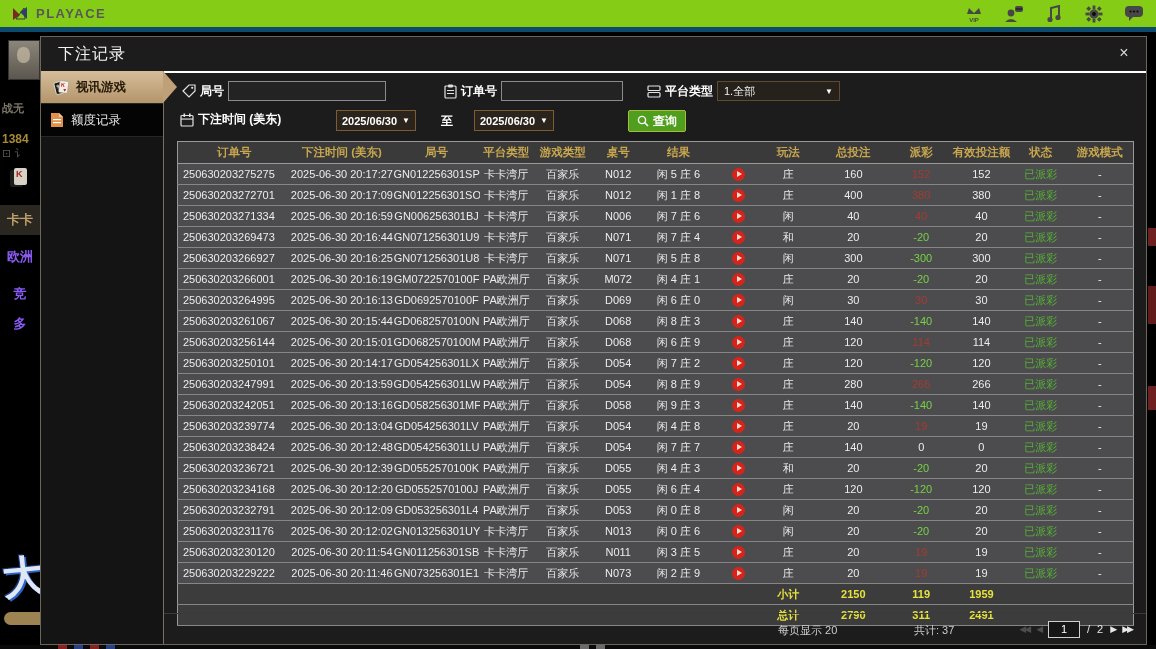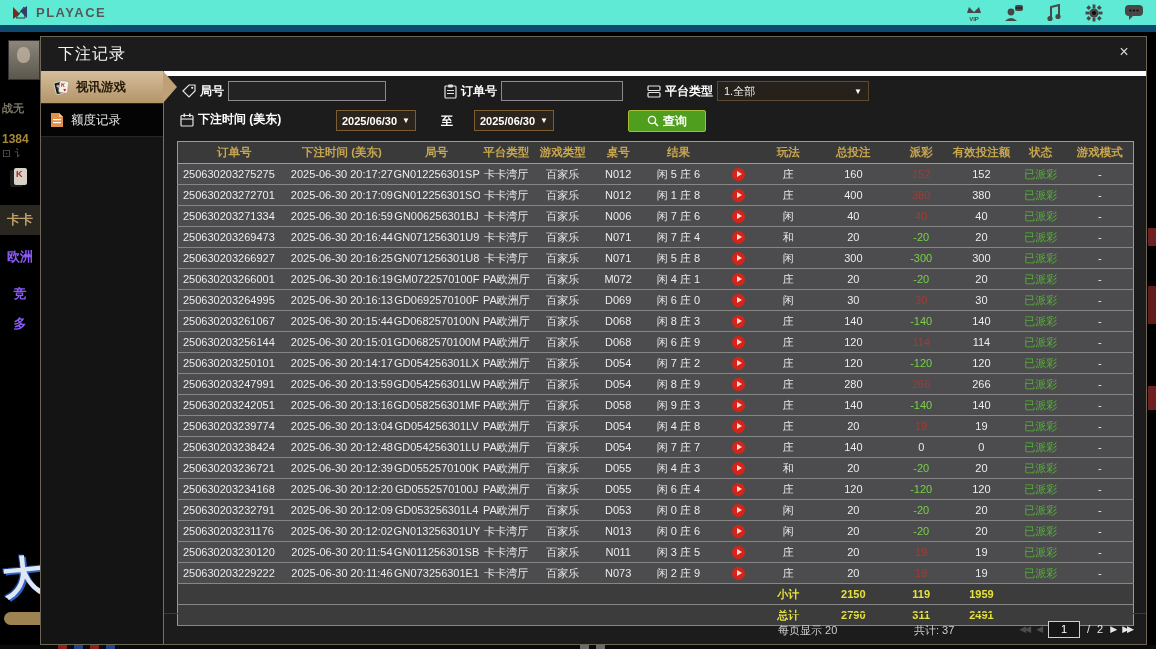--- a/index.html
+++ b/index.html
@@ -1,21 +1,21 @@
 <!DOCTYPE html>
 <html><head>
 <meta charset="utf-8">
 <style>
   html,body{margin:0;padding:0;background:#000;}
   body{width:1156px;height:649px;position:relative;overflow:hidden;
        font-family:"Liberation Sans","DejaVu Sans",sans-serif;-webkit-font-smoothing:antialiased;}
 
   
-  .topbar{position:absolute;left:0;top:0;width:1156px;height:32px;background:#5eead4;
-          display:flex;align-items:center;justify-content:space-between;padding:0 12px;box-sizing:border-box;border-bottom:7px solid #0c4a6e;}
+  .topbar{position:absolute;left:0;top:0;width:1156px;height:32px;background:#84cc16;
+          display:flex;align-items:center;justify-content:space-between;padding:0 12px;box-sizing:border-box;border-bottom:5px solid #0c4a6e;}
   .logo{display:flex;align-items:center;gap:7px;}
   .logo-text{color:#585858;font-weight:bold;font-size:13px;letter-spacing:1.5px;}
   .topbar-icons{display:flex;align-items:center;gap:20px;}
   .tb-icon{width:20px;height:20px;display:flex;align-items:center;justify-content:center;color:#474747;}
   .tb-icon svg{display:block;}
 
   
   .bg-item{position:absolute;color:#8b5cf6;}
   .bg-avatar{left:8px;top:40px;width:30px;height:38px;background:linear-gradient(#8b857a,#5c574e);border:1px solid #333;}
   .bg-avatar::after{content:"";position:absolute;left:8px;top:6px;width:13px;height:16px;border-radius:45%;background:#c9bba6;opacity:.7;}
@@ -29,21 +29,21 @@
   .bg-promo{left:2px;top:548px;font-size:44px;font-weight:bold;color:#dfe7f5;transform:rotate(-6deg);
             text-shadow:2px 2px 0 #2a62c8,-1px -1px 0 #1a3a80;}
   .bg-pill{position:absolute;left:4px;top:612px;width:52px;height:13px;border-radius:7px;background:#b99a5f;opacity:.85;}
   .bg-strip{position:absolute;left:0;top:645px;width:1156px;height:4px;background:#0a0a0a;}
   .chip{position:absolute;top:645px;width:9px;height:4px;}
   .bg-redsliver{position:absolute;width:8px;background:#6e2020;}
 
   
   .modal{position:absolute;left:40px;top:36px;width:1107px;height:609px;background:#1c1c1c;
          border:1px solid #6d6556;box-sizing:border-box;}
-  .modal-header{height:34px;border-bottom:5px solid #ffffff;display:flex;align-items:center;position:relative;font-family:Liberation Mono, monospace;}
+  .modal-header{height:34px;border-bottom:2px solid #ffffff;display:flex;align-items:center;position:relative;}
   .modal-title{color:#f2f2f2;font-size:16px;padding-left:17px;letter-spacing:1px;}
   .modal-close{position:absolute;right:12px;top:6px;color:#d8d8d8;font-size:16px;width:20px;height:20px;
                text-align:center;line-height:20px;cursor:pointer;}
 
   
   .sidebar{position:absolute;left:0;top:34px;bottom:0;width:122px;background:#141414;border-right:1px solid #7b7060;}
   .tab{height:32px;display:flex;align-items:center;gap:6px;padding-left:7px;background:#040404;
        border-bottom:1px solid #262626;color:#e6e6e6;font-size:12.5px;position:relative;cursor:pointer;}
   .tab .tab-ic{width:17px;height:17px;flex:0 0 17px;display:flex;align-items:center;justify-content:center;}
   .tab.active{background:linear-gradient(#d6bd9a,#b3956a);color:#241807;font-weight:bold;padding-left:12px;}
@@ -241,21 +241,21 @@
           </svg>
         <span>订单号</span>
         <input class="finput" style="width: 112px;" value="">
       </div>
       <div class="fgroup" style="left:483px;top:10px;">
         <svg width="14" height="13" viewBox="0 0 14 13">
             <rect x="1" y="1" width="12" height="4.5" rx="1" fill="none" stroke="#e3e3e3" stroke-width="1.2"></rect>
             <rect x="1" y="7.5" width="12" height="4.5" rx="1" fill="none" stroke="#e3e3e3" stroke-width="1.2"></rect>
           </svg>
         <span>平台类型</span>
-        <div class="fselect" style="width:152px;">
+        <div class="fselect" style="width:123px;">
           <span>1.全部</span>
           <span class="caret">▼</span>
         </div>
       </div>
       <div class="fgroup" style="left:16px;top:40px;">
         <svg width="14" height="14" viewBox="0 0 14 14">
             <rect x="1" y="2.5" width="12" height="10.5" rx="1" fill="none" stroke="#e3e3e3" stroke-width="1.2"></rect>
             <rect x="3.5" y="0.5" width="1.6" height="3.4" fill="#e3e3e3"></rect>
             <rect x="9" y="0.5" width="1.6" height="3.4" fill="#e3e3e3"></rect>
             <rect x="1" y="5.5" width="12" height="1.1" fill="#e3e3e3"></rect>
@@ -264,21 +264,21 @@
       </div>
       <div class="datebtn" style="position:absolute;left:172px;top:39px;width:80px;">
         <span>2025/06/30</span>
         <span class="caret">▼</span>
       </div>
       <span class="fgroup" style="left:277px;top:42px;">至</span>
       <div class="datebtn" style="position:absolute;left:310px;top:39px;width:80px;">
         <span>2025/06/30</span>
         <span class="caret">▼</span>
       </div>
-      <div class="searchbtn" style="position:absolute;left:464px;top:39px;width:78px;">
+      <div class="searchbtn" style="position:absolute;left:464px;top:39px;width:58px;">
         <svg width="12" height="12" viewBox="0 0 12 12">
             <circle cx="5" cy="5" r="3.6" fill="none" stroke="#fff" stroke-width="1.4"></circle>
             <line x1="7.8" y1="7.8" x2="11" y2="11" stroke="#fff" stroke-width="1.6"></line>
           </svg>
         <span>查询</span>
       </div>
     </div>
 
     <div class="table-wrap">
       <table>

